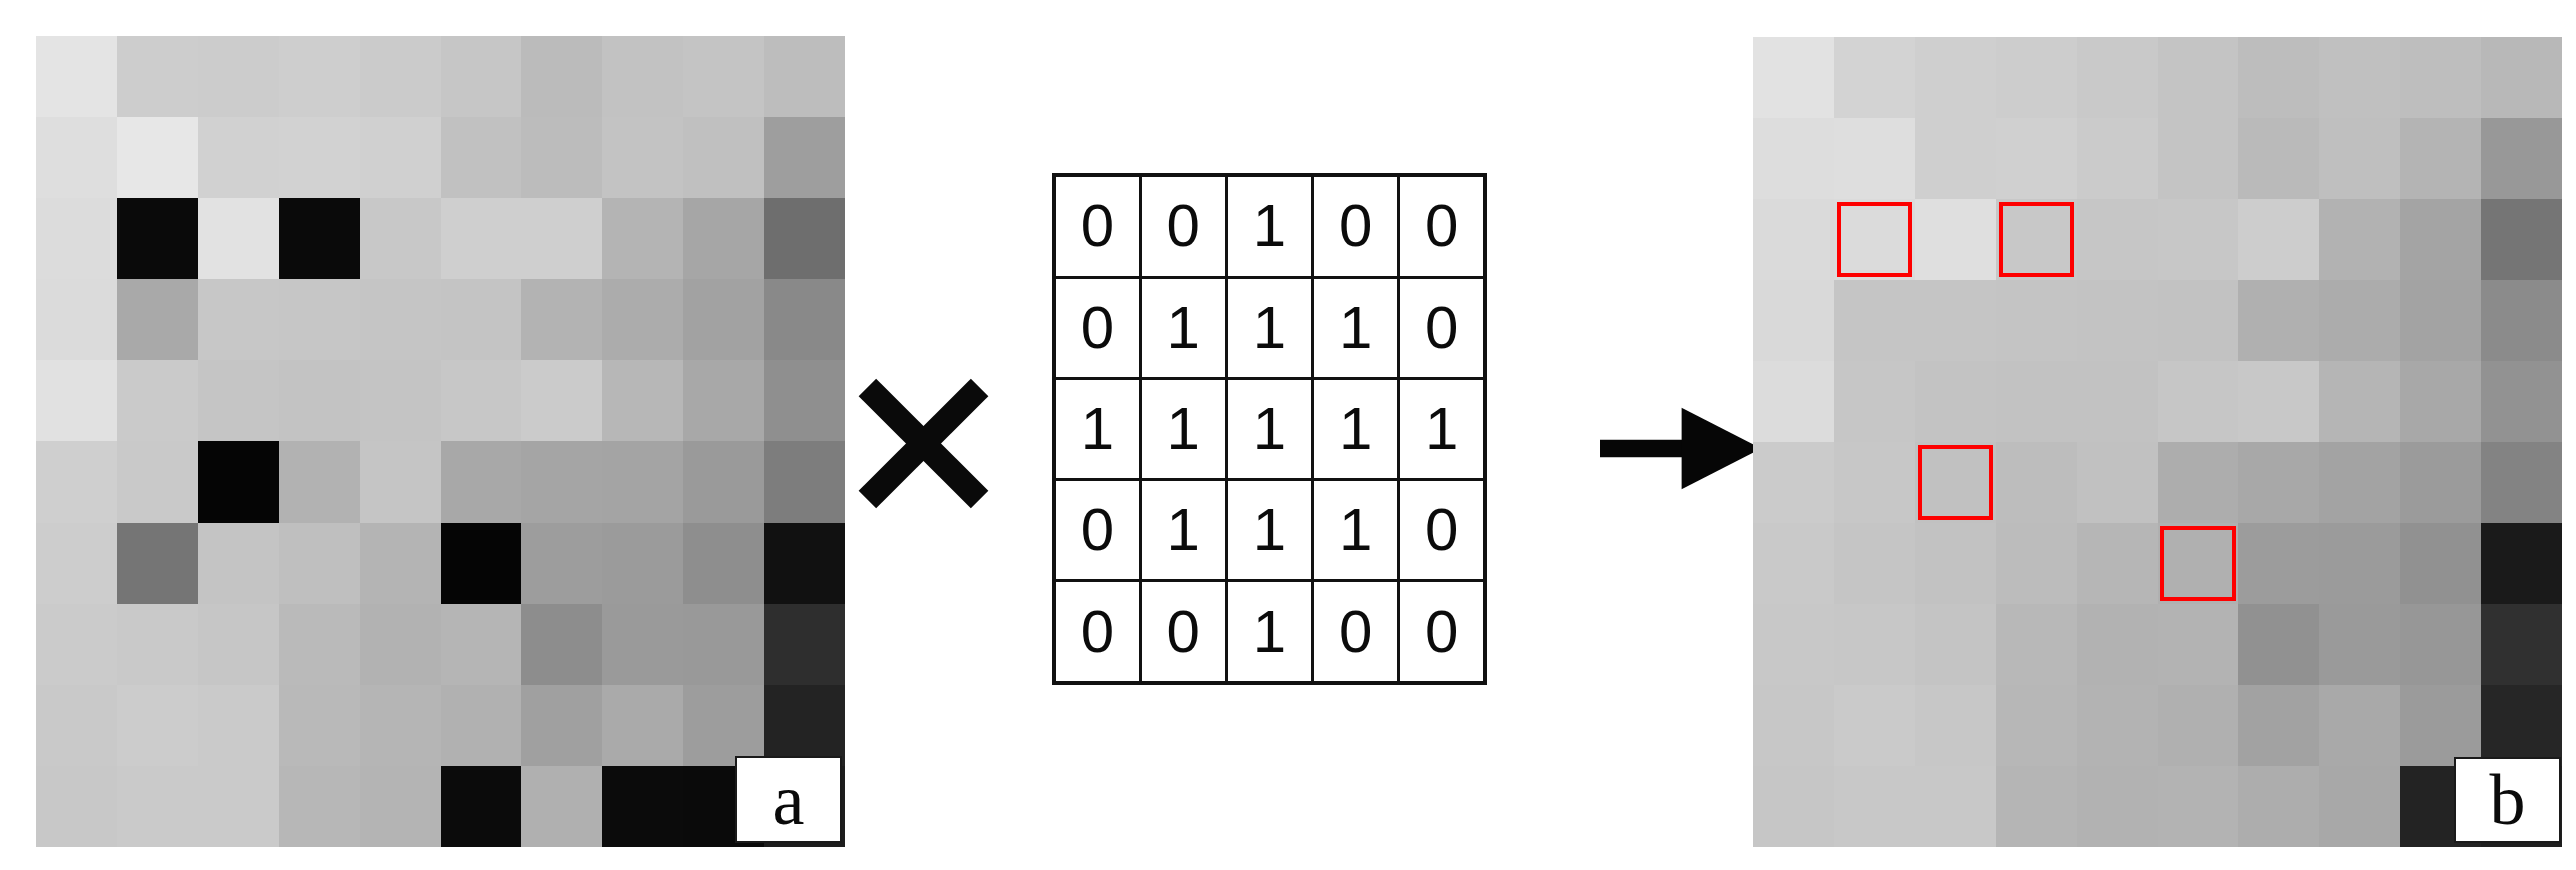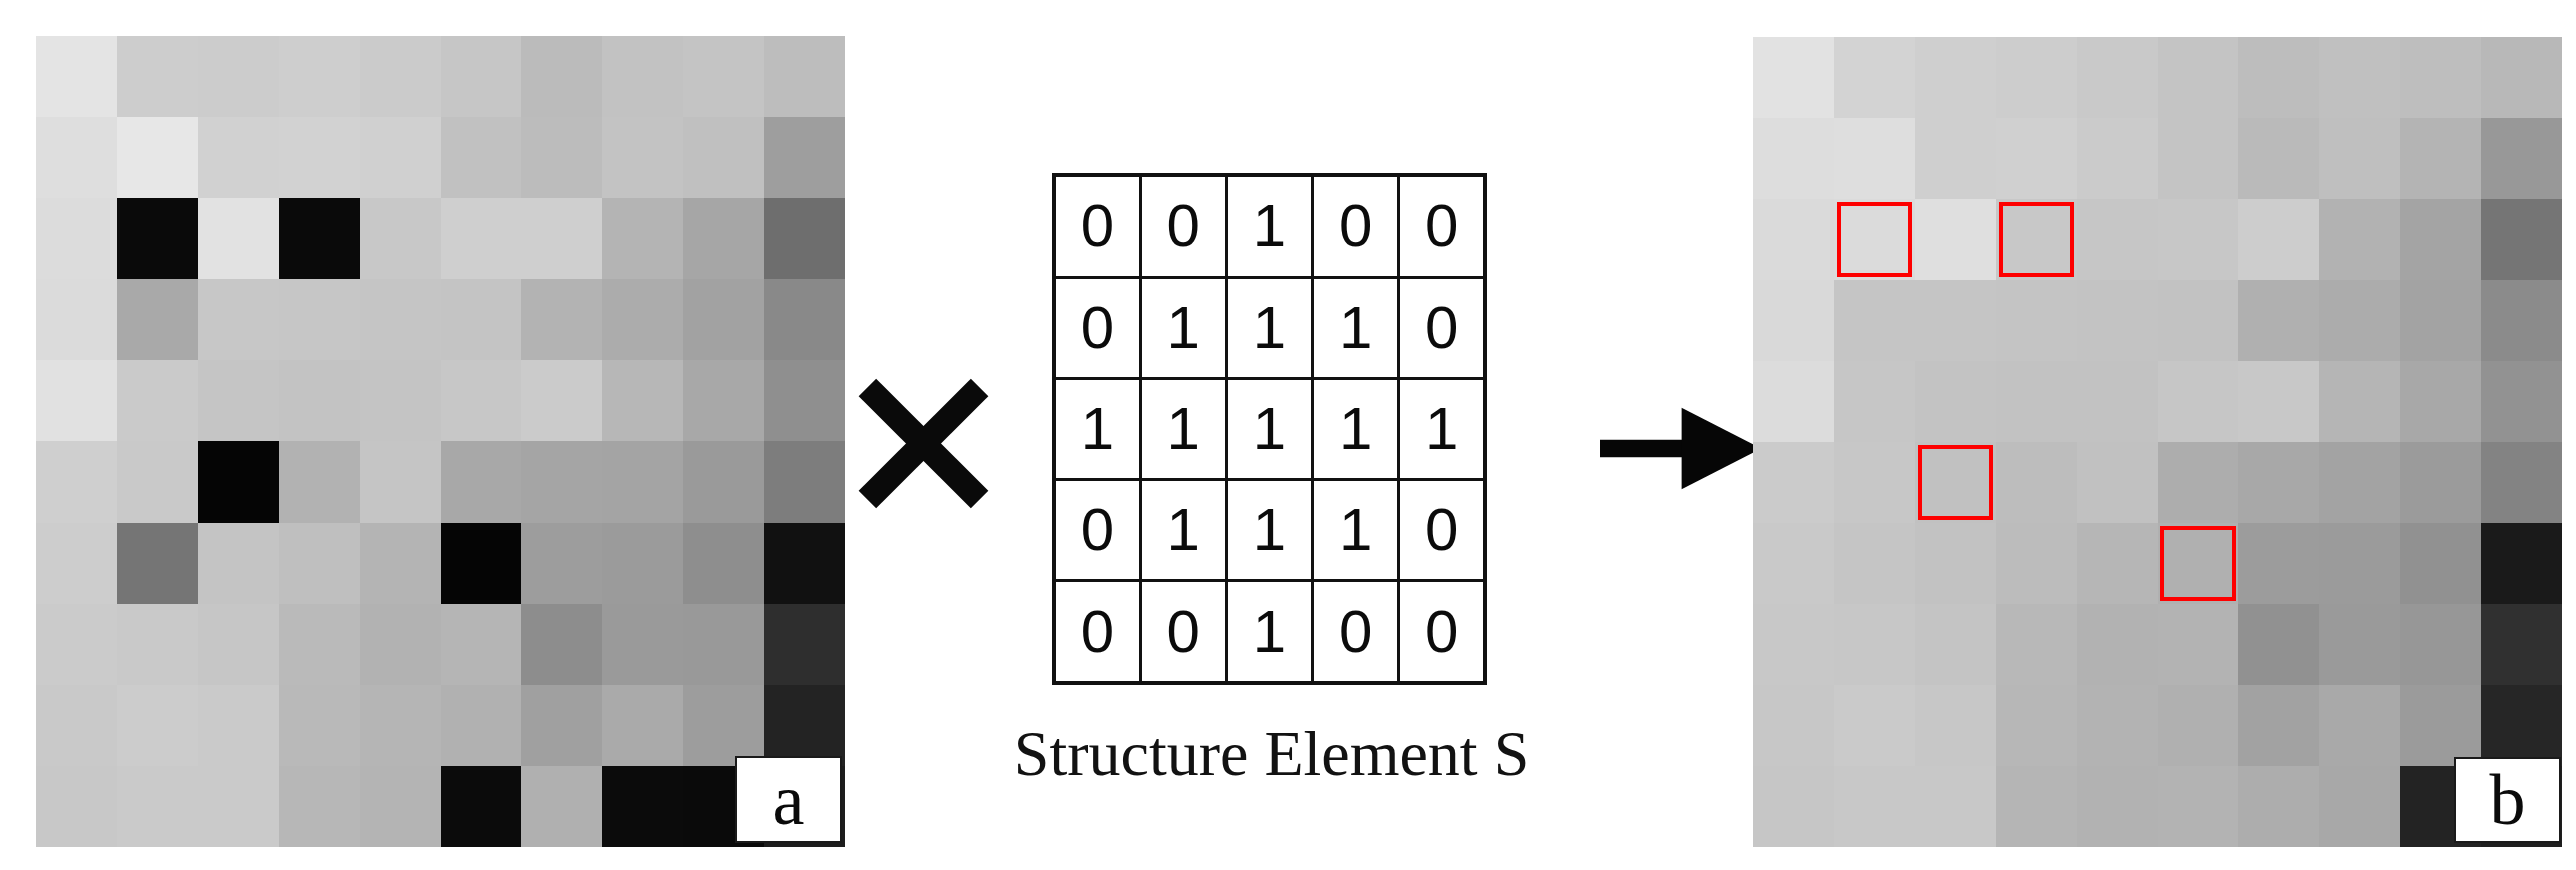--- a/index.html
+++ b/index.html
@@ -279,21 +279,20 @@
           <td>0</td>
           <td>0</td>
           <td>1</td>
           <td>0</td>
           <td>0</td>
         </tr>
       </tbody>
     </table>
   </div>
 
-  <div id="se-caption">Structure Element S</div>
 
   <div id="arrow-op">
     <svg class="op-svg" viewBox="0 0 175 120" aria-hidden="true">
       <rect x="0" y="51" width="100" height="18" fill="#060606"></rect>
       <polygon points="84,18 84,102 166,60" fill="#060606"></polygon>
     </svg>
   </div>
 
   <div id="panel-b" class="pixel-panel">
       <div class="px" style="background: rgb(226, 226, 226);"></div>

